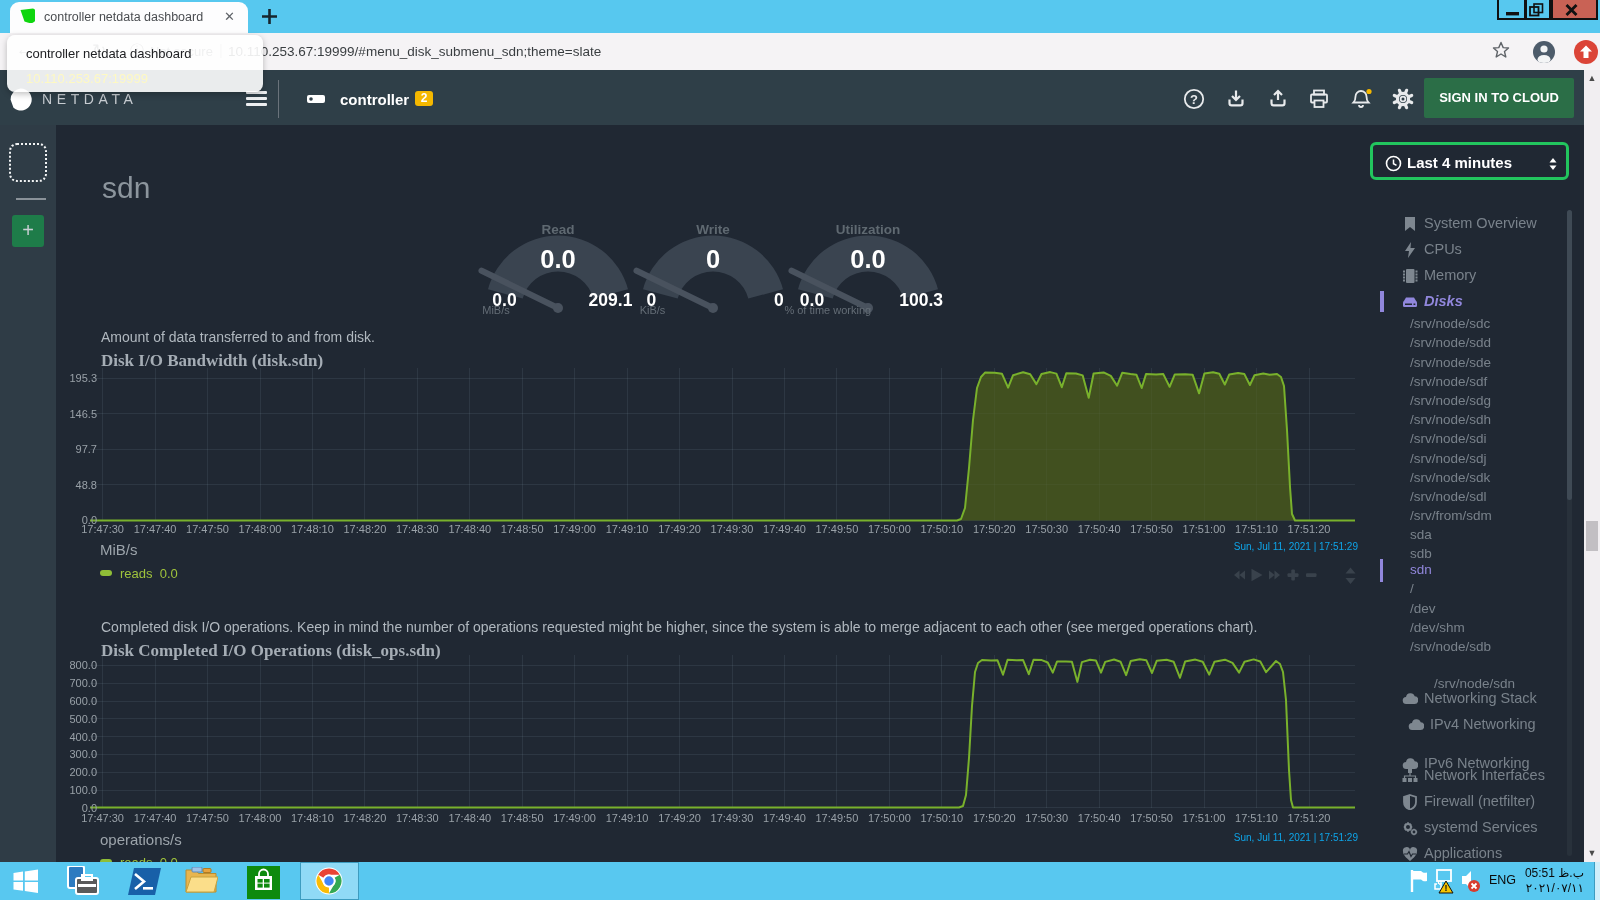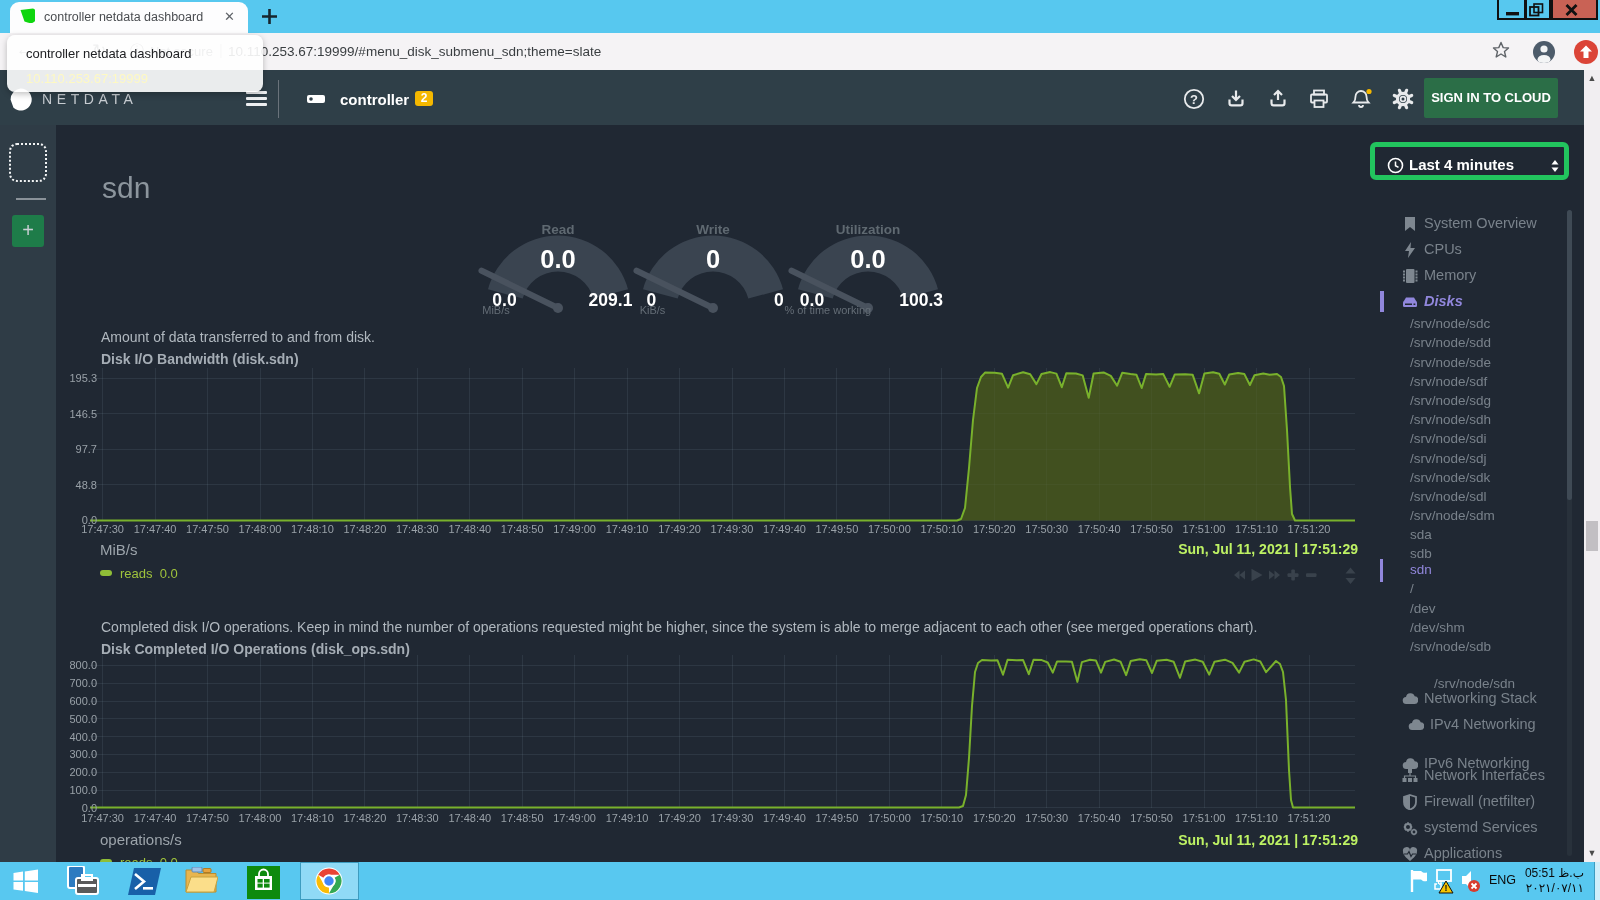--- a/index.html
+++ b/index.html
@@ -23,46 +23,46 @@
   #star{left:1492px;top:41px;}
   #avatar{left:1533px;top:41px;width:22px;height:22px;border-radius:50%;background:#4D5B6A;overflow:hidden;}
   #updc{left:1574px;top:40px;width:24px;height:24px;border-radius:50%;background:#DB4437;}
   
   #ndhead{left:0;top:70px;width:1600px;height:55px;background:#2F3F48;}
   #ndlogotxt{left:42px;top:91px;font-size:14px;letter-spacing:4.6px;color:#C7CCD1;}
   .hbar{left:246px;width:21px;height:2.7px;background:#EDEFF1;border-radius:1px;}
   #hsep{left:278px;top:80px;width:1px;height:38px;background:#6A737B;}
   #ctrl{left:340px;top:91px;font-size:15px;font-weight:bold;color:#FFFFFF;}
   #badge{left:415px;top:91px;width:18px;height:15px;background:#F5B800;border-radius:3px;color:#FFF;font-size:12px;font-weight:bold;text-align:center;line-height:15px;}
-  #signin{left:1424px;top:78px;width:134px;height:40px;background:#2B6E47;border-radius:2px;color:#FFF;
+  #signin{left:1424px;top:78px;width:150px;height:40px;background:#2B6E47;border-radius:2px;color:#FFF;
           font-size:13px;font-weight:bold;text-align:center;line-height:40px;}
   
   #lstrip{left:0;top:125px;width:56px;height:737px;background:#2F3C46;}
   #dashbox{left:9px;top:143px;width:34px;height:35px;border:2px dotted #F2F4F5;border-radius:8px;}
   #ldiv{left:16px;top:198px;width:30px;height:2px;background:#8A9299;}
   #plusbtn{left:12px;top:215px;width:32px;height:32px;background:#1E7C49;border-radius:3px;color:#C9CFD4;
            font-size:20px;text-align:center;line-height:30px;}
   
   #sdnh{left:102px;top:171px;font-size:30px;color:#8C959D;}
   .desc{font-size:14px;color:#B0B8BF;}
-  .ctitle{font-size:14px;font-weight:bold;color:#A5ADB5;}
+  .ctitle{font-size:17px;font-weight:bold;color:#A5ADB5;font-family:Liberation Serif, serif;}
   .unitlbl{font-size:15px;color:#9CA4AB;}
-  .datelbl{font-size:14px;color:#bef264;font-weight:bold;}
+  .datelbl{font-size:10px;color:#0ea5e9;}
   .leg{font-size:13px;color:#9FC33C;}
   
   #toc{left:1380px;top:125px;width:204px;height:737px;}
   .mitem{position:absolute;left:44px;font-size:14.5px;color:#79828B;white-space:nowrap;}
   .mitem svg{position:absolute;left:-22px;top:1px;}
   .sitem{position:absolute;left:30px;font-size:13.5px;color:#79828B;white-space:nowrap;}
   .active{color:#9187DC;}
   #dbar1{left:1380px;top:291px;width:4px;height:21px;background:#9187DC;}
   #dbar2{left:1380px;top:559px;width:3px;height:23px;background:#9187DC;}
   #tocsb{left:1567px;top:210px;width:5px;height:646px;background:#28313B;border-radius:3px;}
   #tocth{left:1567px;top:210px;width:5px;height:290px;background:#3F4A55;border-radius:3px;}
-  #last4{left:1370px;top:142px;width:199px;height:38px;border:5px solid #22c55e;border-radius:6px;box-sizing:border-box;}
+  #last4{left:1370px;top:142px;width:199px;height:38px;border:3px solid #22c55e;border-radius:6px;box-sizing:border-box;}
   #last4 span{position:absolute;left:34px;top:9px;font-size:15px;font-weight:bold;color:#FFF;}
   
   #psb{left:1584px;top:70px;width:16px;height:792px;background:#F1EEF1;}
   #psbth{left:1586px;top:521px;width:12px;height:30px;background:#C2BFC3;}
   .sbarrow{left:1584px;width:16px;height:17px;background:#F1EEF1;color:#4A4A4A;font-size:9px;text-align:center;line-height:17px;}
   
   #taskbar{left:0;top:862px;width:1600px;height:38px;background:#58C8F0;}
   #chromeslot{left:300px;top:862px;width:59px;height:38px;background:#90DAF6;border:1px solid #3D9CC0;box-sizing:border-box;}
   #tbright{right:16px;top:866px;text-align:right;font-size:12px;color:#0A0A0A;line-height:15px;}
   #eng{left:1489px;top:873px;font-size:12.5px;color:#0A0A0A;}
@@ -290,21 +290,21 @@
 <div class="sitem" style="top:191px;">/srv/node/sdc</div>
 <div class="sitem" style="top:210px;">/srv/node/sdd</div>
 <div class="sitem" style="top:230px;">/srv/node/sde</div>
 <div class="sitem" style="top:249px;">/srv/node/sdf</div>
 <div class="sitem" style="top:268px;">/srv/node/sdg</div>
 <div class="sitem" style="top:287px;">/srv/node/sdh</div>
 <div class="sitem" style="top:306px;">/srv/node/sdi</div>
 <div class="sitem" style="top:325.5px;">/srv/node/sdj</div>
 <div class="sitem" style="top:344.5px;">/srv/node/sdk</div>
 <div class="sitem" style="top:364px;">/srv/node/sdl</div>
-<div class="sitem" style="top:383px;">/srv/node/sdm</div>
+<div class="sitem" style="top:383px;">/srv/from/sdm</div>
 <div class="sitem" style="top:401.5px;">sda</div>
 <div class="sitem" style="top:421px;">sdb</div>
 <div class="sitem active" style="top:437px;">sdn</div>
 <div class="sitem" style="top:456px;">/</div>
 <div class="sitem" style="top:476px;">/dev</div>
 <div class="sitem" style="top:495px;">/dev/shm</div>
 <div class="sitem" style="top:514px;">/srv/node/sdb</div>
 <div class="sitem" style="top:551px;margin-left:24px;">/srv/node/sdn</div>
 <div class="mitem" style="top:565px;"><svg width="16" height="16" viewBox="0 0 16 16">
         <path d="M4.5 13 a3.5 3.5 0 0 1 -.5 -7 a4.5 4.5 0 0 1 8.7 -.8 a3.2 3.2 0 0 1 -.7 7.8 Z" fill="#7E8790"></path>

